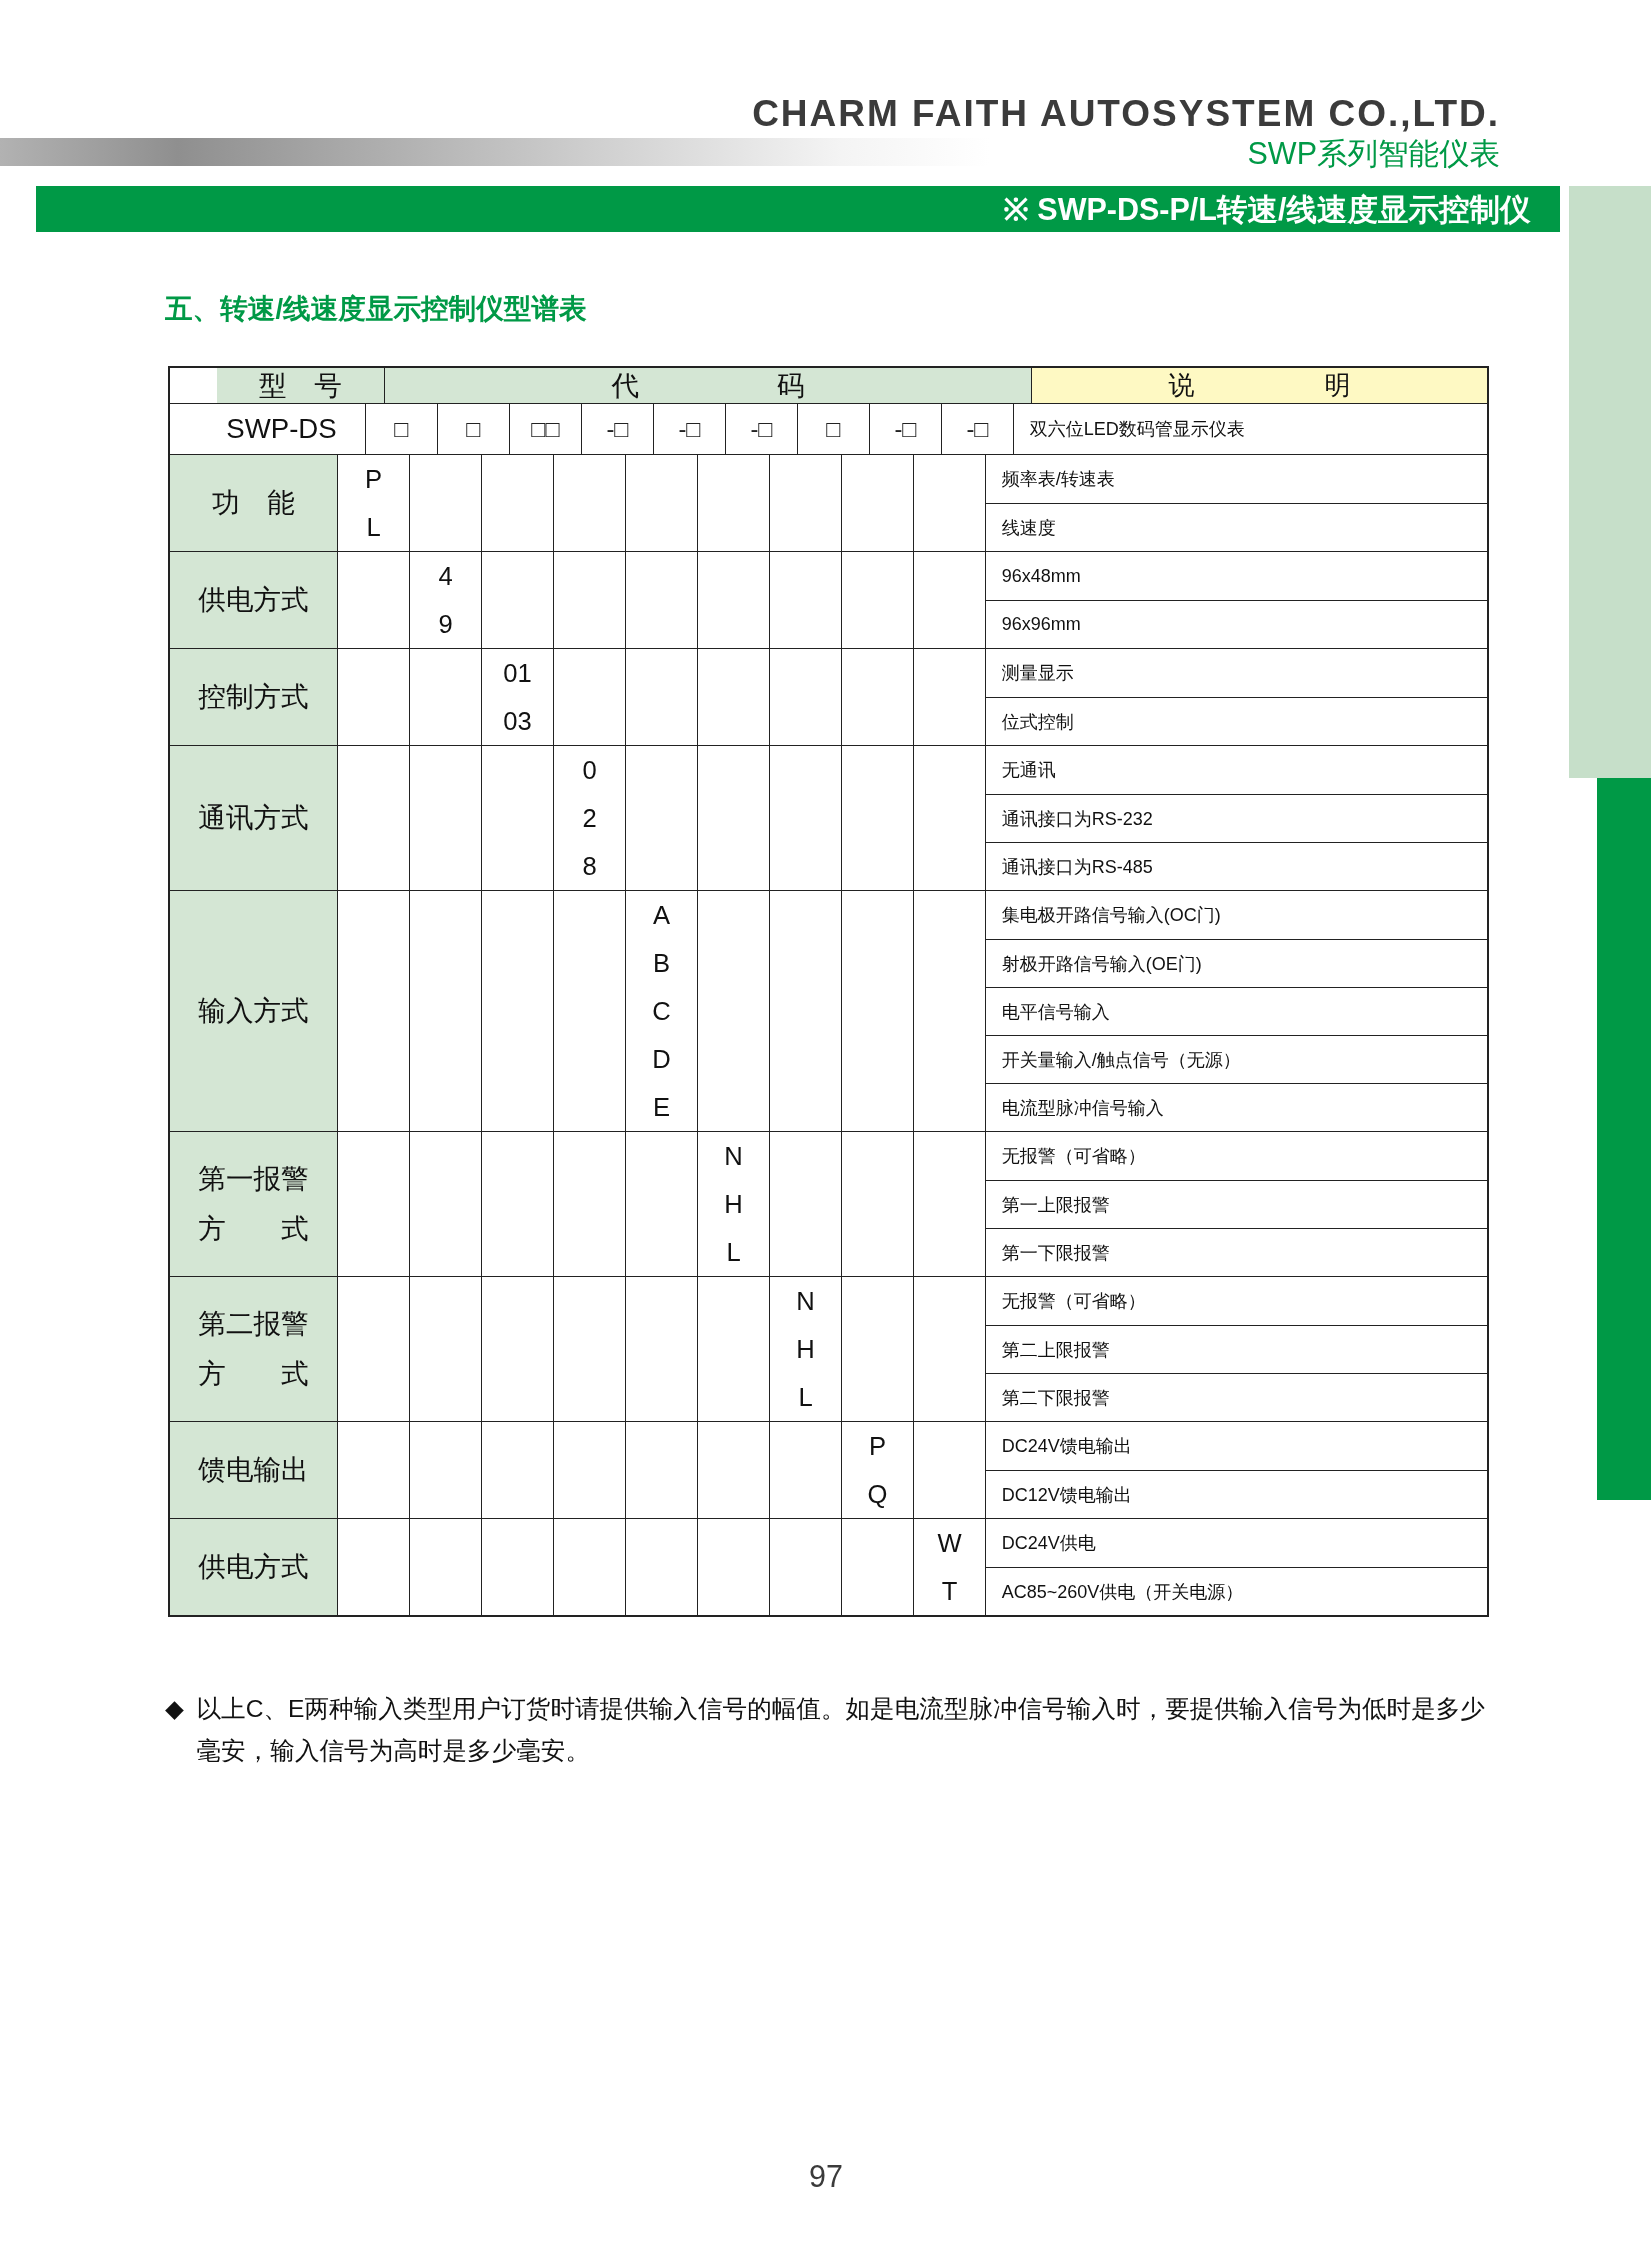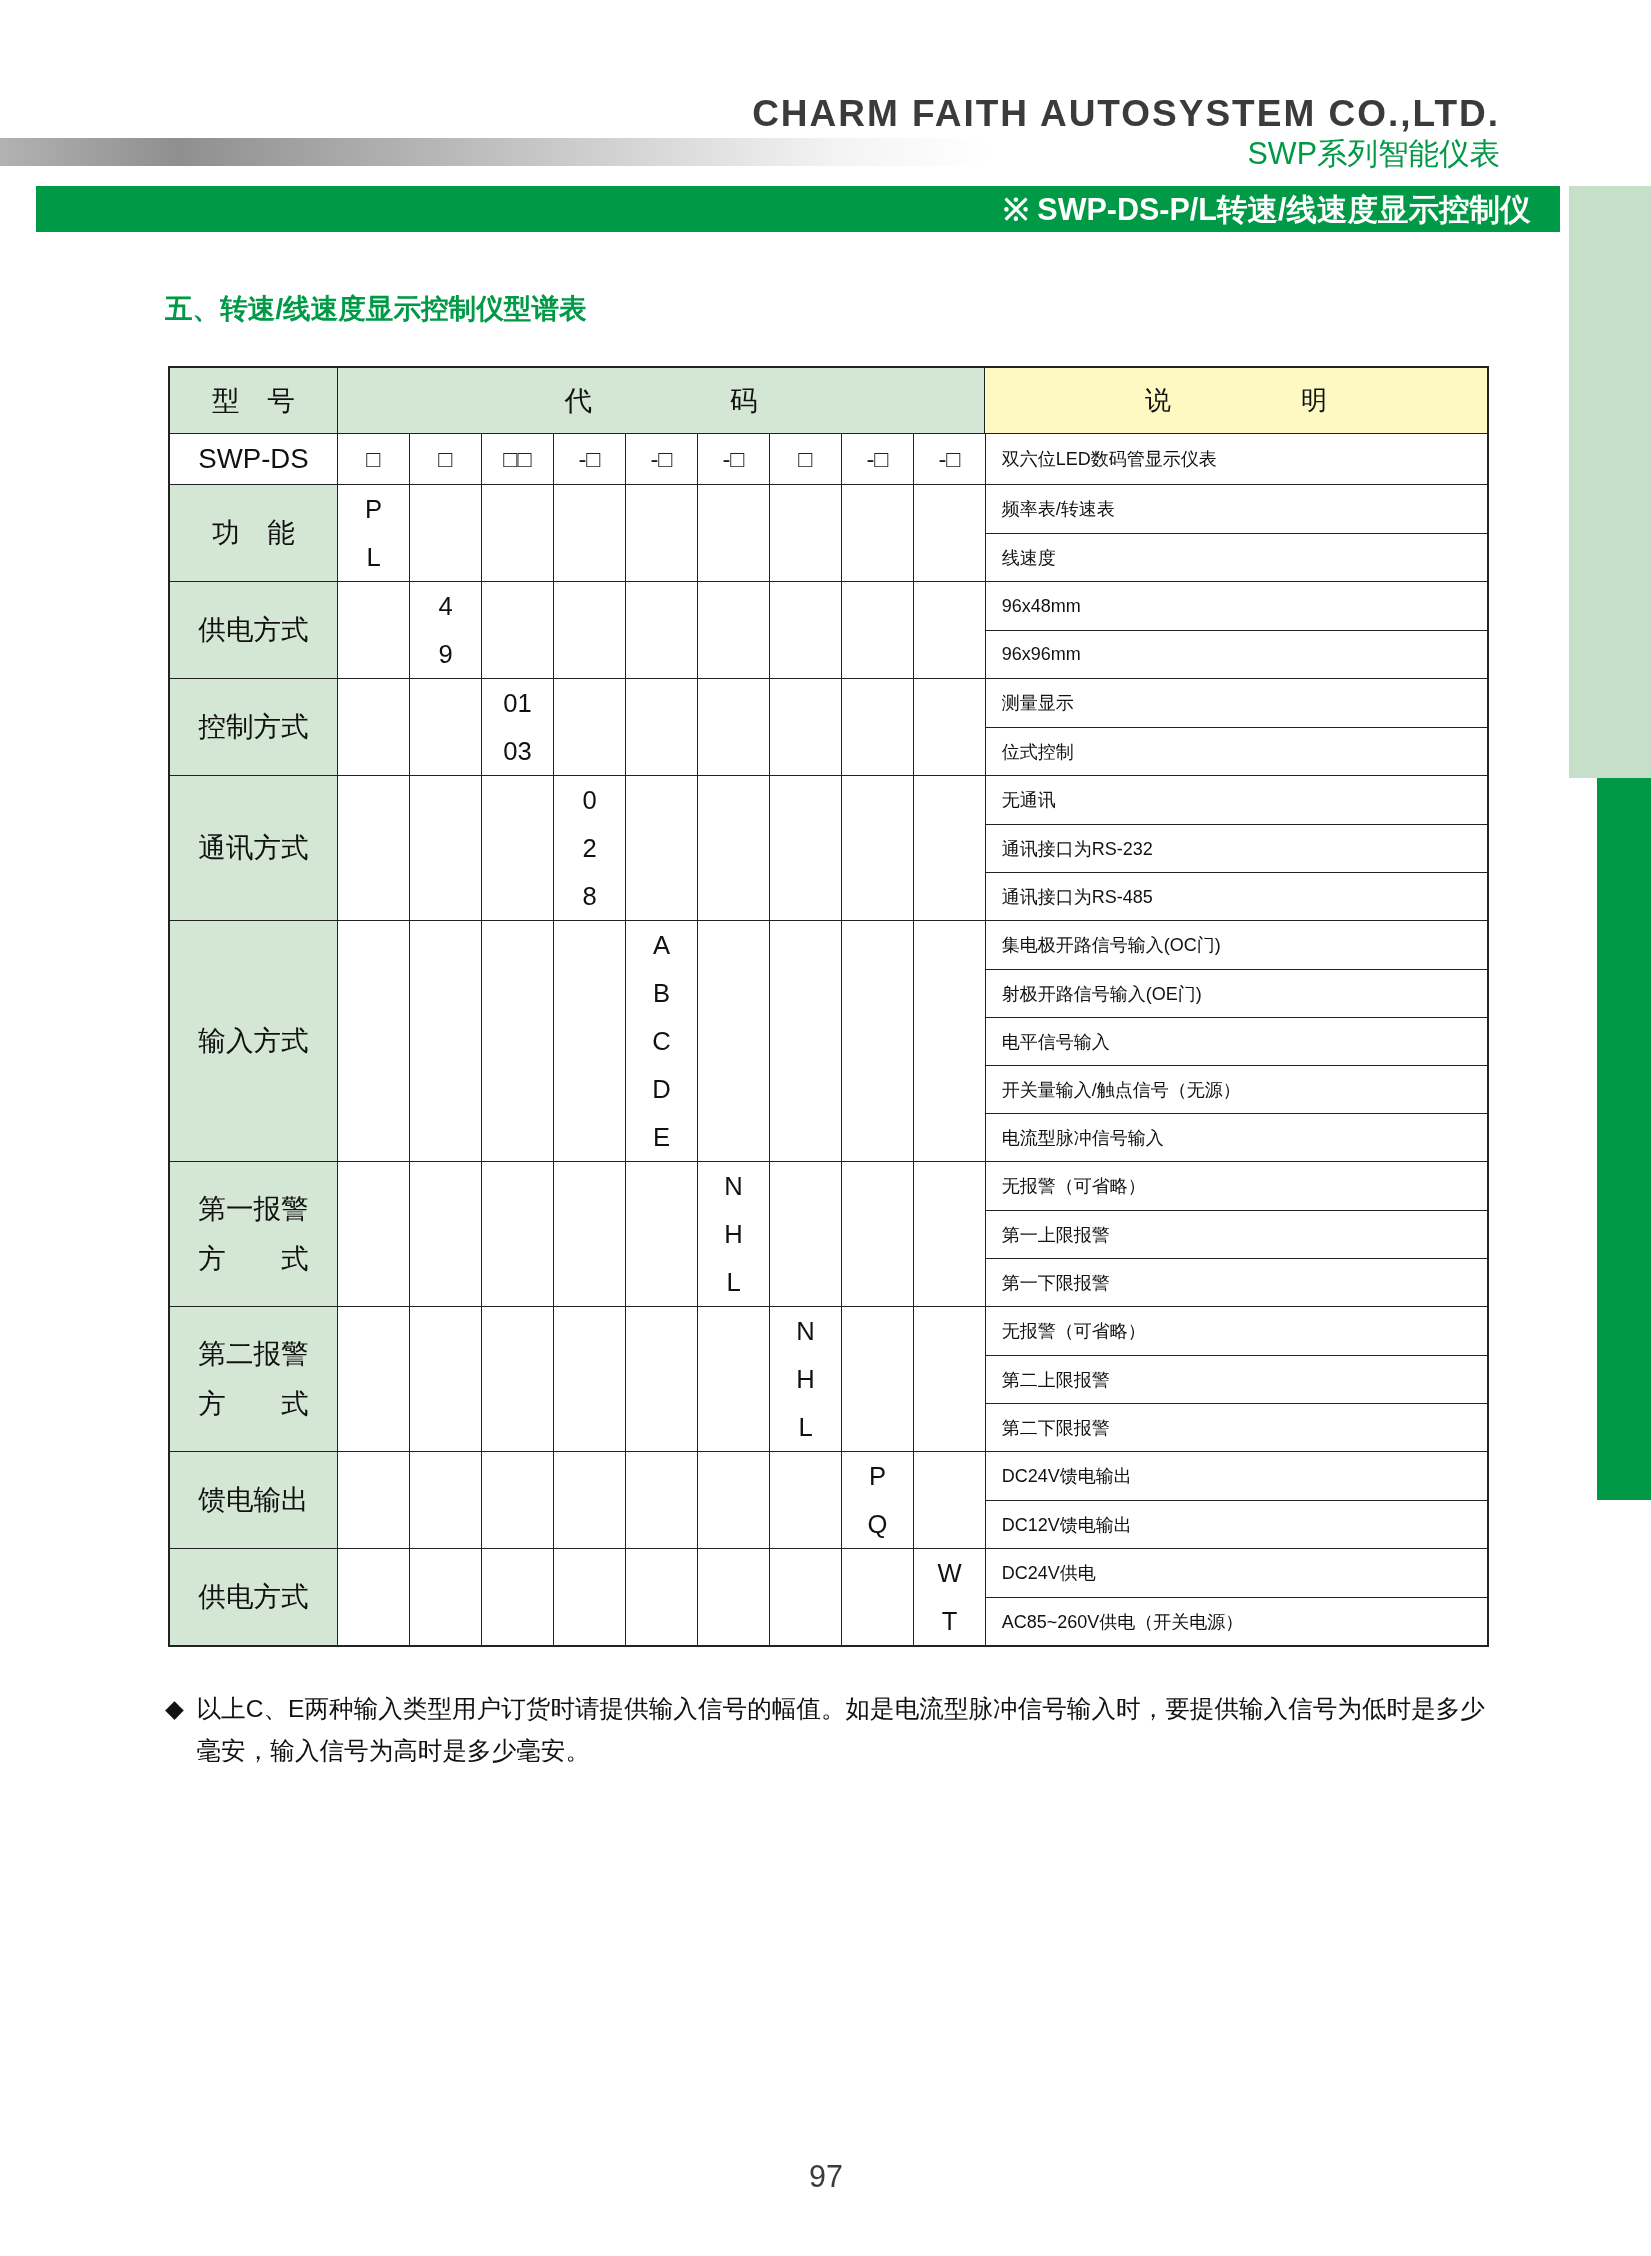--- a/index.html
+++ b/index.html
@@ -46,40 +46,40 @@
     font-size:27.6px; font-weight:700; color:#009946;
   }
   
   .mtable{
     position:absolute; top:366px; left:168px; width:1321px;
     border:2px solid #222222; background:#ffffff; box-sizing:border-box;
   }
   .mtable *{box-sizing:border-box;}
   .trow{display:flex; align-items:stretch;}
   .trow + .trow{border-top:1px solid #222222;}
-  .hrow{height:65px;}
+  .hrow{height:35px;padding-left:47px;}
   .model-row{height:51px;}
   .h-model{
     flex:0 0 168px; background:#d4e6d4; border-right:1px solid #222222;
     display:flex; align-items:center; justify-content:center; font-size:27.6px;
   }
   .h-code{
     flex:0 0 647px; background:#d4e6d4; border-right:1px solid #222222;
     display:flex; align-items:center; justify-content:center; font-size:27.6px;
   }
   .h-desc{
     flex:1; background:#fef9c3;
     display:flex; align-items:center; justify-content:center; font-size:26px;
   }
   .label-cell{
     flex:0 0 168px; background:#d4e6d4; border-right:1px solid #222222;
     display:flex; align-items:center; justify-content:center;
     text-align:center; font-size:27.6px; white-space:pre-line; line-height:1.8;
   }
-  .model-row .label-cell{background:#ffffff; font-size:27.6px;}
+  .model-row .label-cell{background:#ffffff; font-size:27.6px;margin-left:28px;}
   .code-region{flex:0 0 647px; display:flex;}
   .code-col{
     flex:0 0 72px; border-right:1px solid #222222;
     display:flex; flex-direction:column;
   }
   .code-val{
     height:48px; display:flex; align-items:center; justify-content:center;
     font-size:25.6px; color:#111111;
   }
   .model-row .code-val{height:auto; flex:1; font-size:23.6px; color:#222222;}

